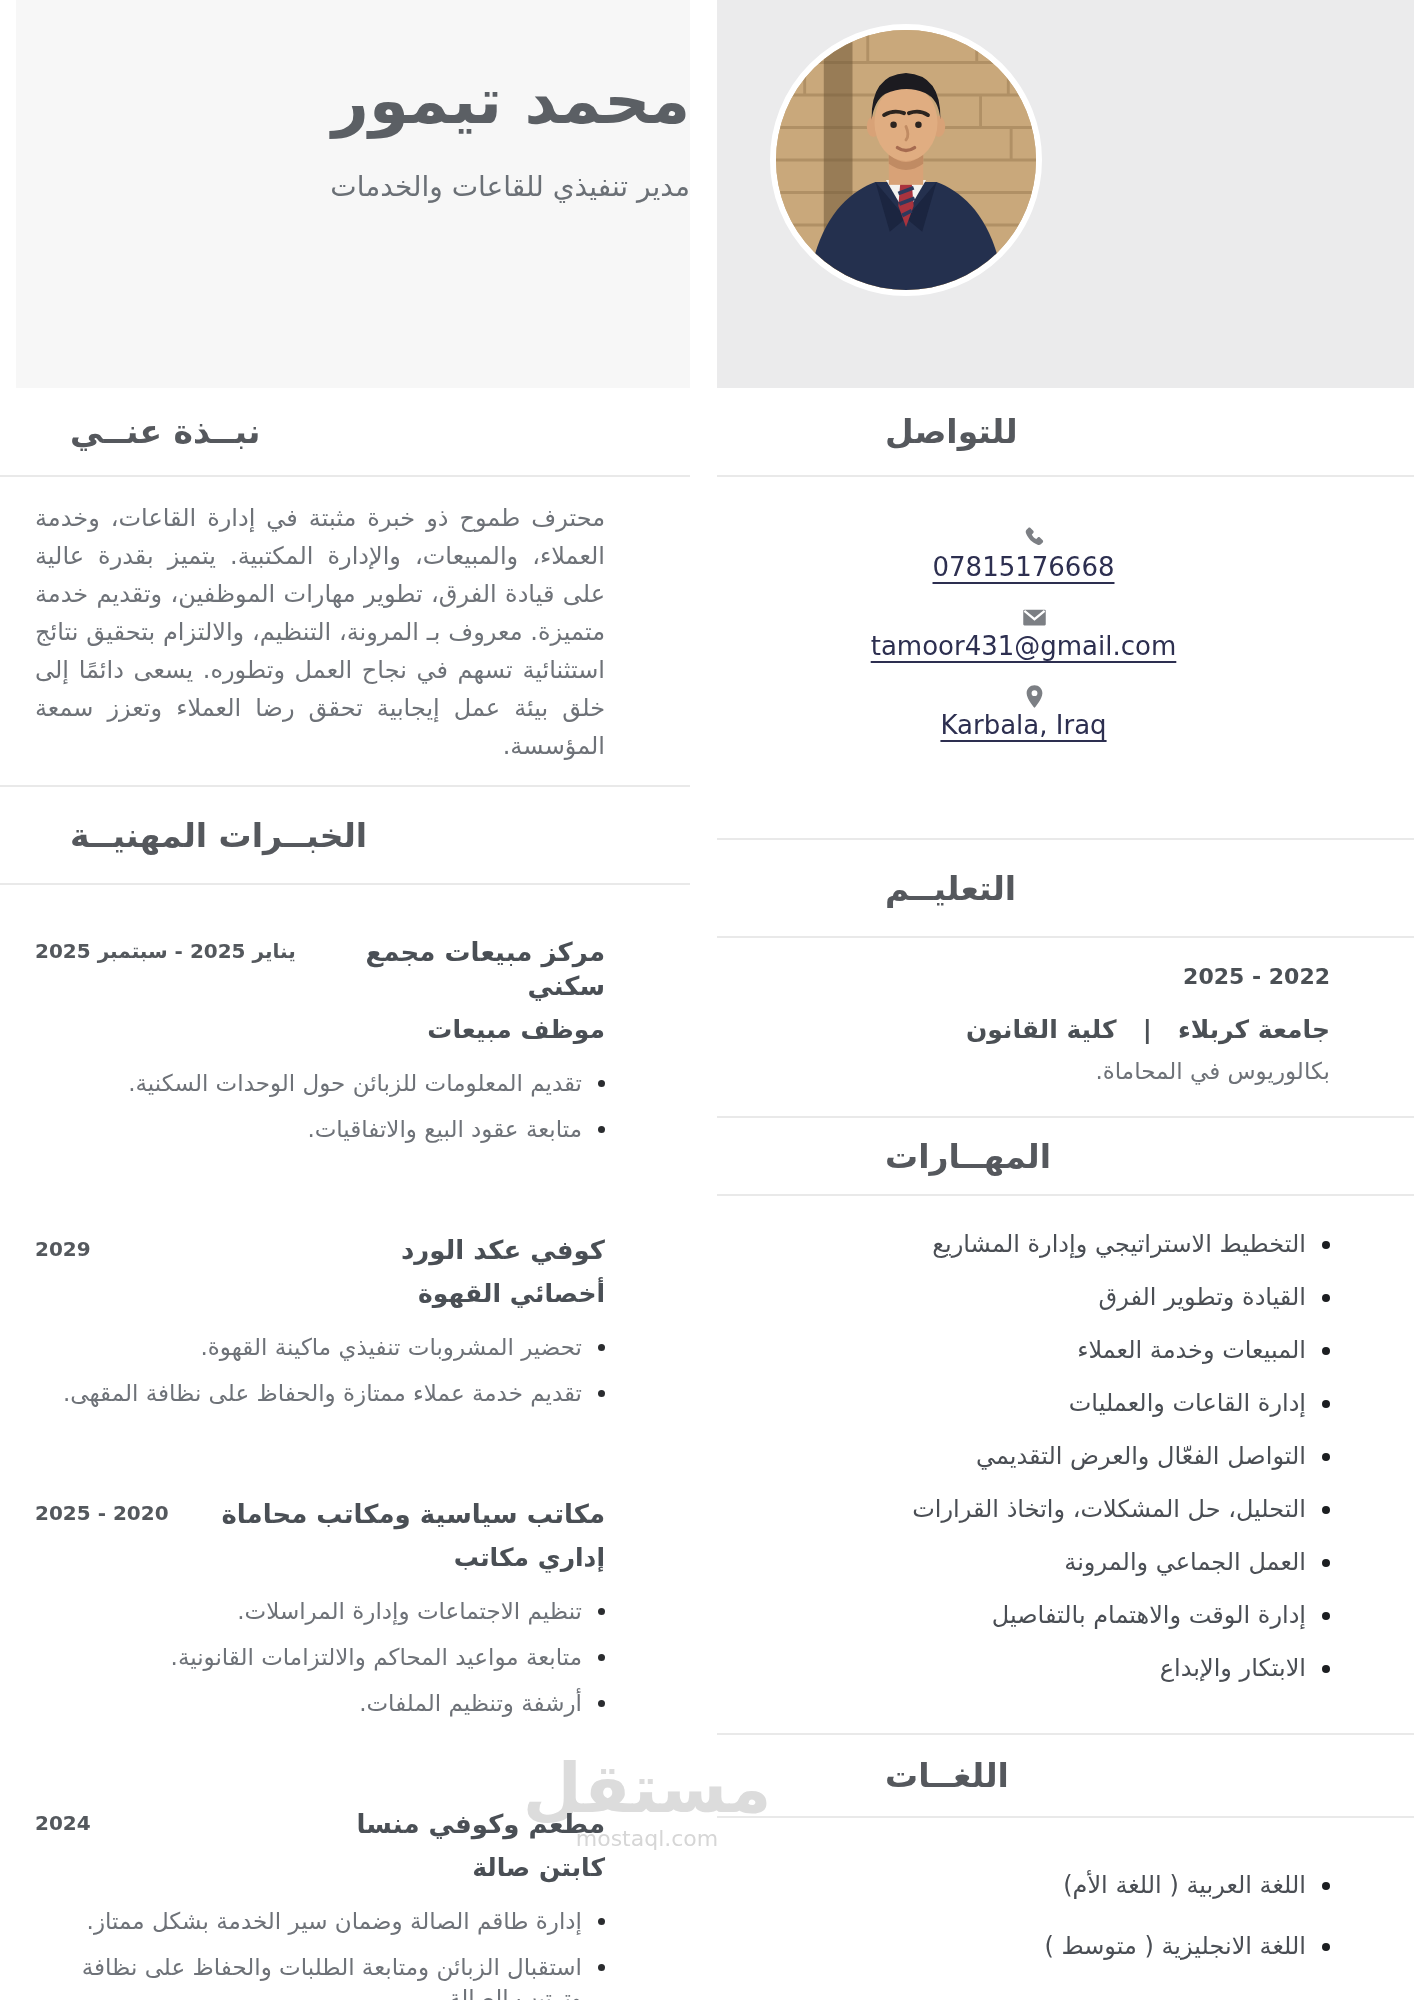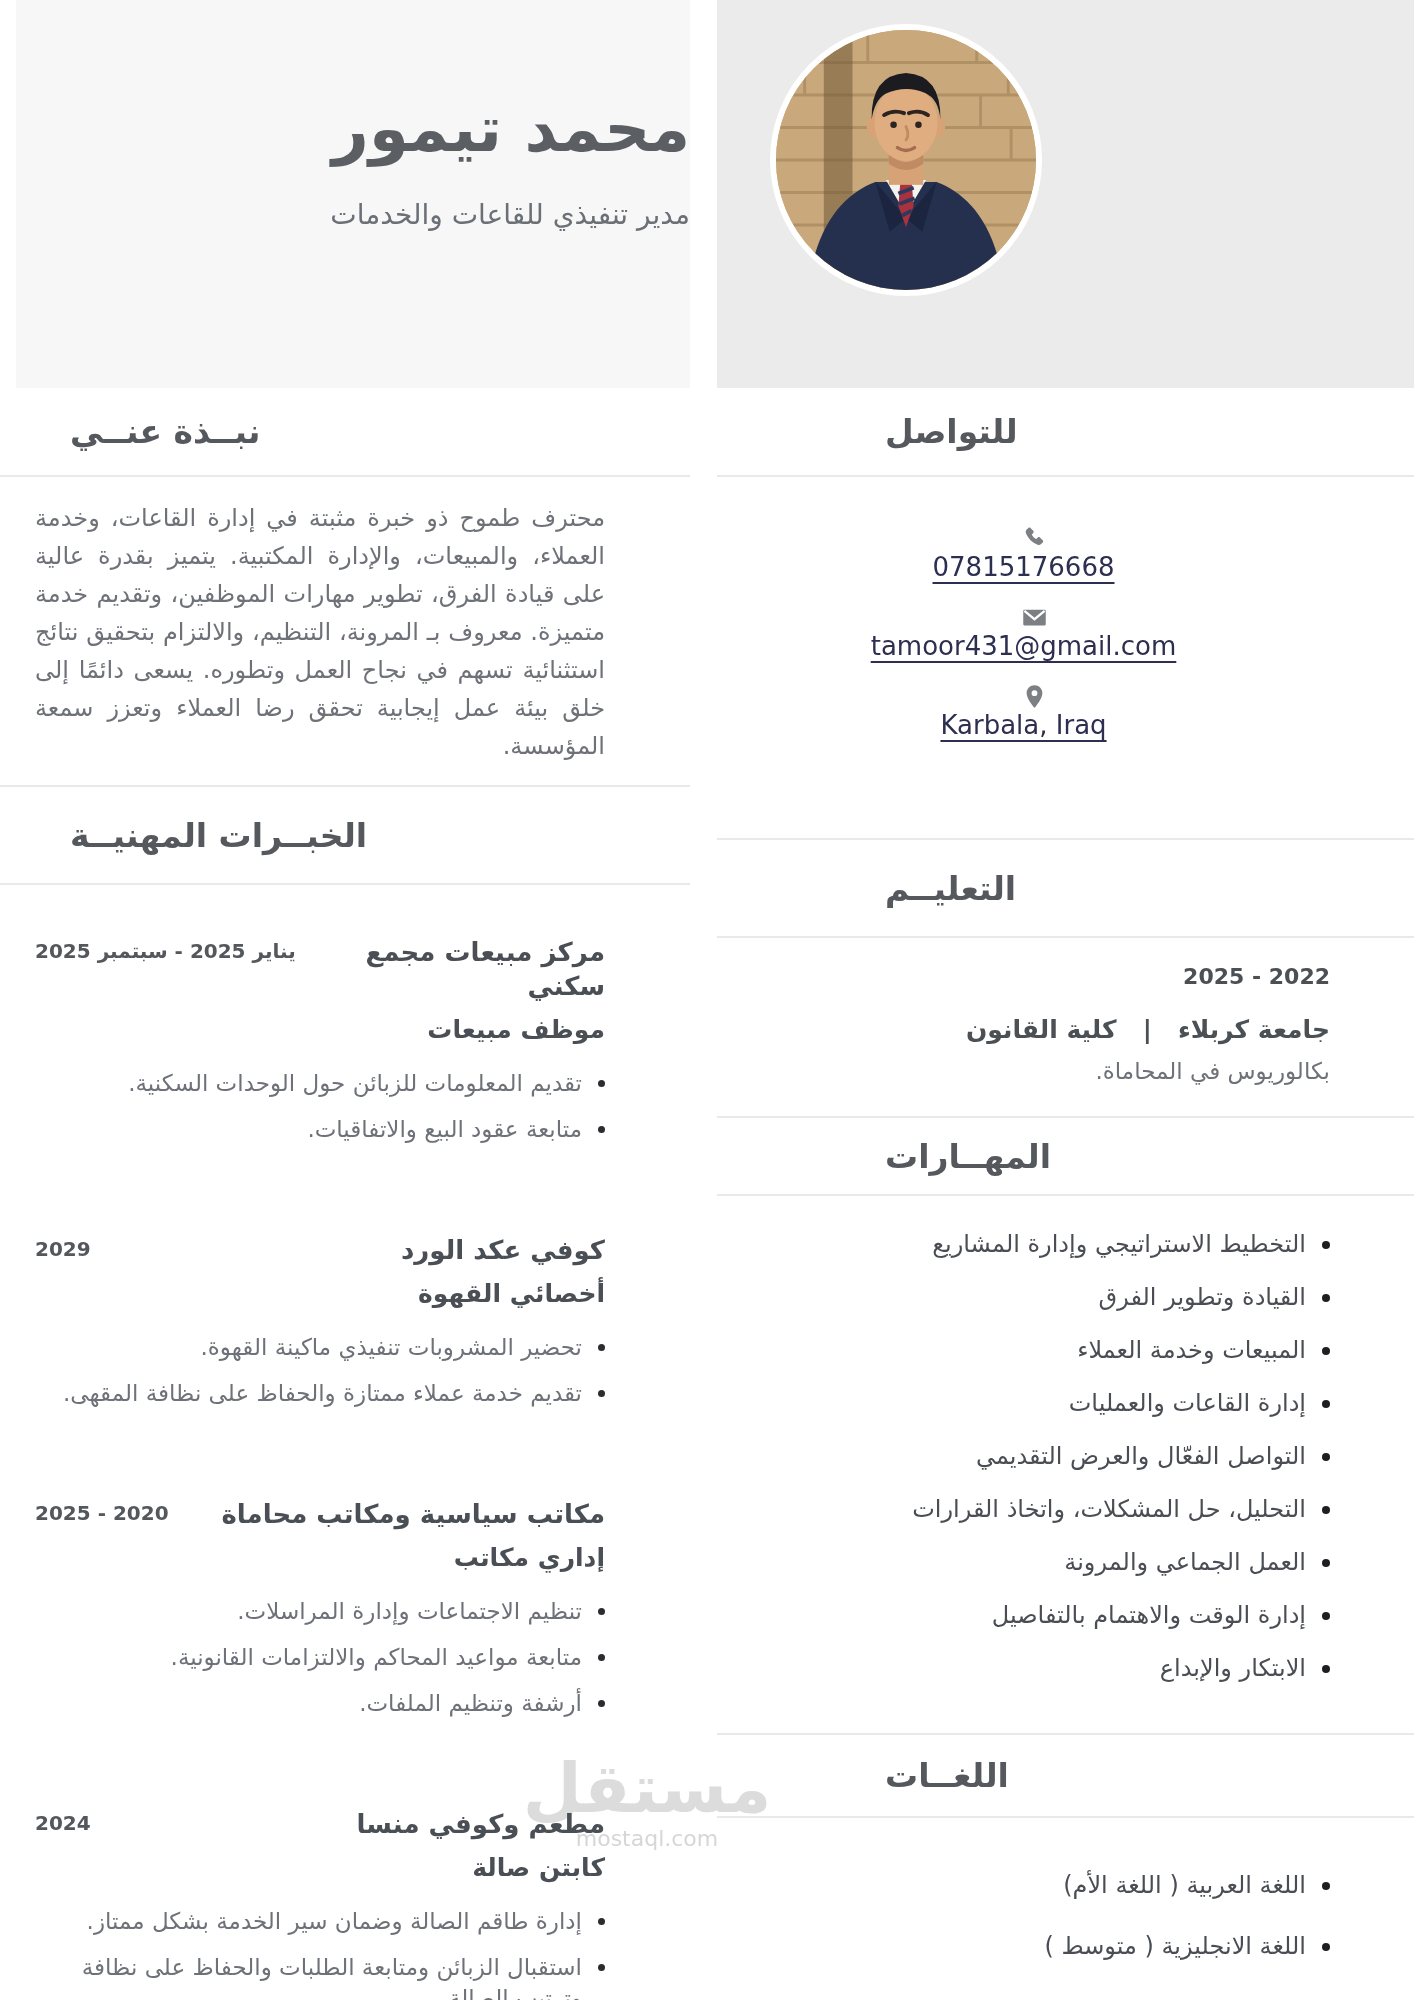--- a/index.html
+++ b/index.html
@@ -14,21 +14,21 @@
   .watermark { position:absolute; left:452px; top:1756px; width:390px; text-align:center; z-index:0; }
   .wm-logo { font-size:68px; font-weight:bold; color:#dcdcdc; line-height:66px; }
   .wm-url  { font-size:22px; color:#d6d6d6; margin-top:4px; direction:ltr; }
 
   .col { position:absolute; top:0; z-index:1; }
   .col-main { left:0; width:690px; height:2000px; }
   .col-side { left:717px; width:697px; height:2000px; }
 
   
   .hdr { height:388px; }
-  .hdr-main { background:#f7f7f7; padding:92px 0 0 0; text-align:right;margin-left:16px; }
+  .hdr-main { background:#f7f7f7; padding:64px 0 0 0; text-align:right;margin-left:16px; }
   .name { font-size:64px; font-weight:bold; color:#5b5f64; padding-left:35px; letter-spacing:1px; }
   .person-title { margin-top:32px; font-size:28px; color:#6b7076; letter-spacing:1.5px; padding-left:35px; }
   .hdr-side { background:#ebebec; position:relative; }
   .photo { position:absolute; left:53px; top:24px; width:272px; height:272px; border-radius:50%;
            border:6px solid #ffffff; overflow:hidden; background:#c9a87b; }
   .photo svg { display:block; }
 
   
   .sec-head { height:89px; display:flex; align-items:center; border-bottom:2px solid #e9e9e9; }
   .sec-head.bordered { border-top:2px solid #e9e9e9; height:100px; }

